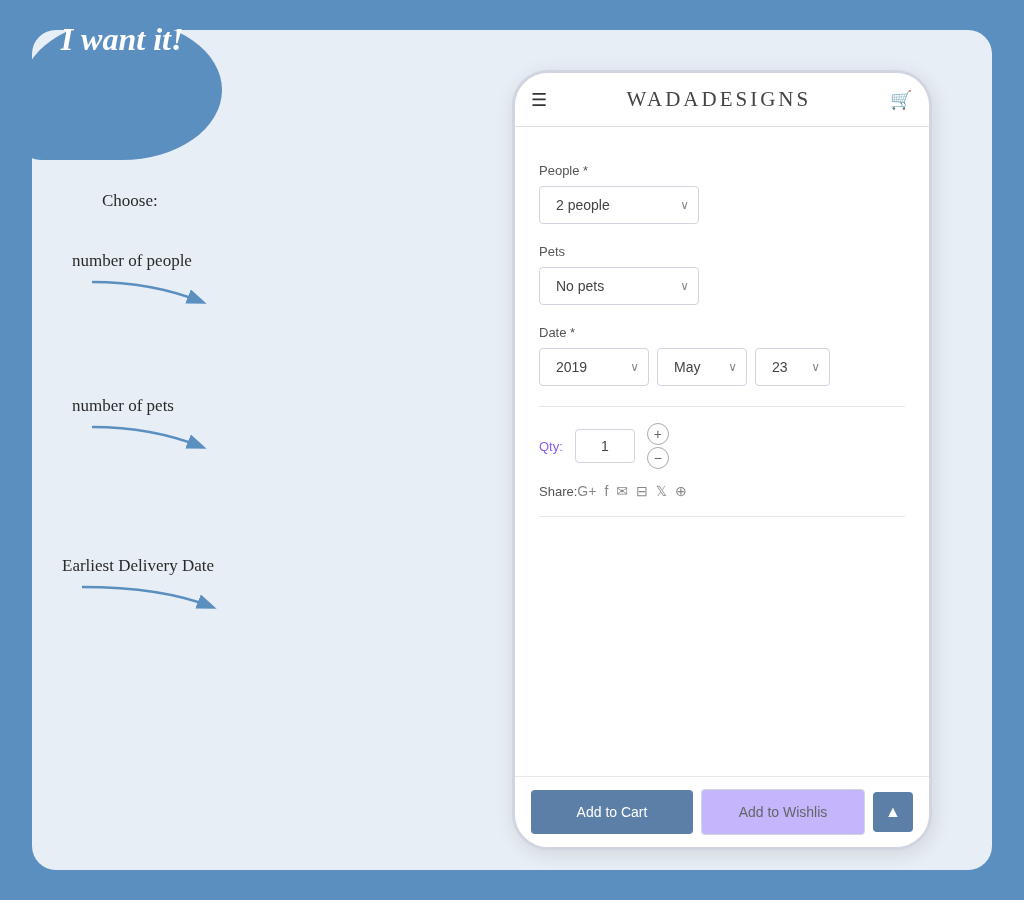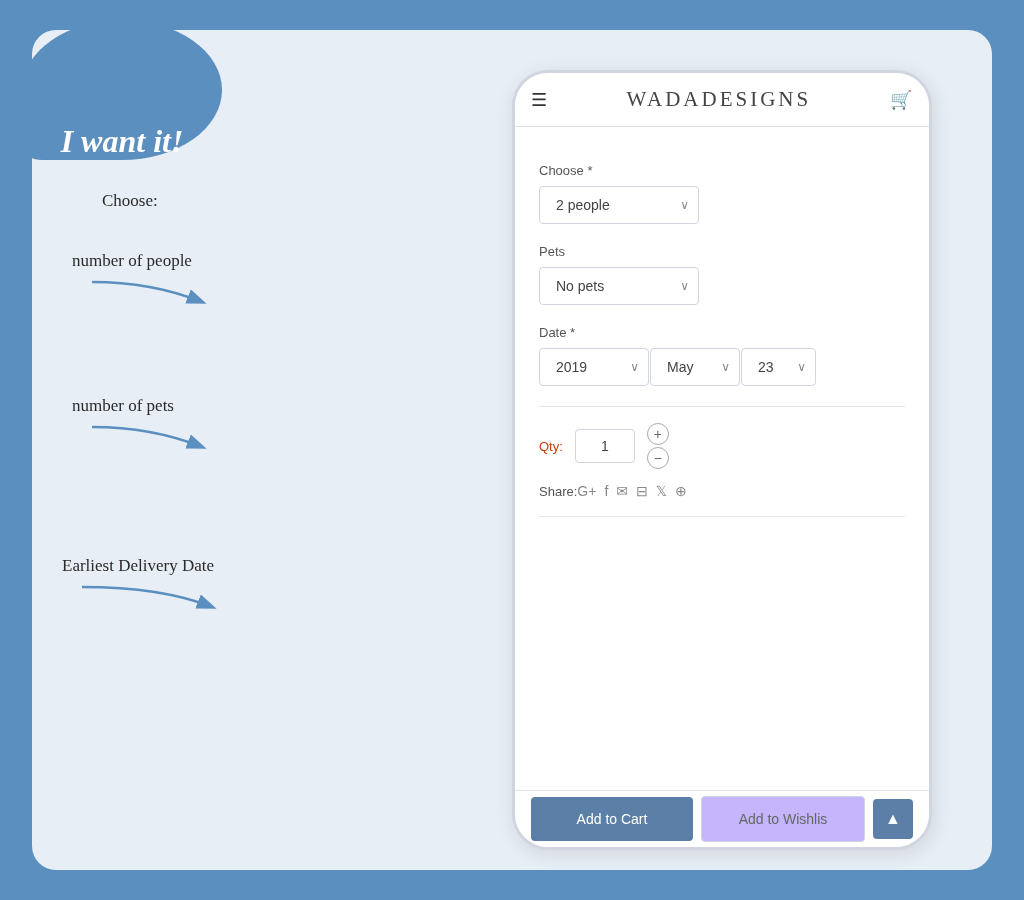--- a/index.html
+++ b/index.html
@@ -29,21 +29,21 @@
     
     .bubble {
       position: absolute;
       top: -10px;
       left: -10px;
       width: 200px;
       height: 140px;
       background: #5b8fc0;
       border-radius: 50% 50% 50% 10%;
       display: flex;
-      align-items: flex-end;
+      align-items: flex-start;
       justify-content: center;
       z-index: 10;
     }
 
     .bubble-text {
       color: white;
       font-size: 32px;
       font-weight: 900;
       font-style: italic;
       font-family: 'Georgia', serif;
@@ -156,21 +156,21 @@
       right: 10px;
       top: 50%;
       transform: translateY(-50%);
       font-size: 12px;
       color: #888;
       pointer-events: none;
     }
 
     .date-row {
       display: flex;
-      gap: 1px;
+      gap: 8px;
       align-items: center;
     }
 
     .date-row .select-wrapper {
       width: 100px;
     }
 
     .date-row .select-wrapper:first-child {
       width: 110px;
     }
@@ -193,21 +193,21 @@
     
     .qty-row {
       display: flex;
       align-items: center;
       gap: 12px;
       margin-bottom: 14px;
     }
 
     .qty-label {
       font-size: 13px;
-      color: #c2410c;
+      color: #8b5cf6;
     }
 
     .qty-input {
       width: 60px;
       padding: 8px;
       border: 1px solid #d0d5e0;
       border-radius: 4px;
       text-align: center;
       font-size: 14px;
       color: #444;
@@ -254,21 +254,21 @@
 
     .share-icon {
       font-size: 14px;
       color: #888;
       cursor: pointer;
     }
 
     
     .phone-bottom {
       background: white;
-      padding: 5px 16px;
+      padding: 12px 16px;
       display: flex;
       gap: 8px;
       border-top: 1px solid #e8e8e8;
       flex-shrink: 0;
       align-items: center;
     }
 
     .btn-cart {
       flex: 1;
       padding: 14px 10px;
@@ -409,21 +409,21 @@
       <span class="nav-hamburger">☰</span>
       <span class="nav-title">WADADESIGNS</span>
       <span class="nav-cart">🛒</span>
     </div>
 
     <div class="phone-content">
 
       <div class="top-spacer"></div>
 
       <div class="field-group">
-        <label class="field-label">Choose *</label>
+        <label class="field-label">People *</label>
         <div class="select-wrapper">
           <select>
             <option>1 person</option>
             <option selected="">2 people</option>
             <option>3 people</option>
             <option>4 people</option>
             <option>5+ people</option>
           </select>
         </div>
       </div>

